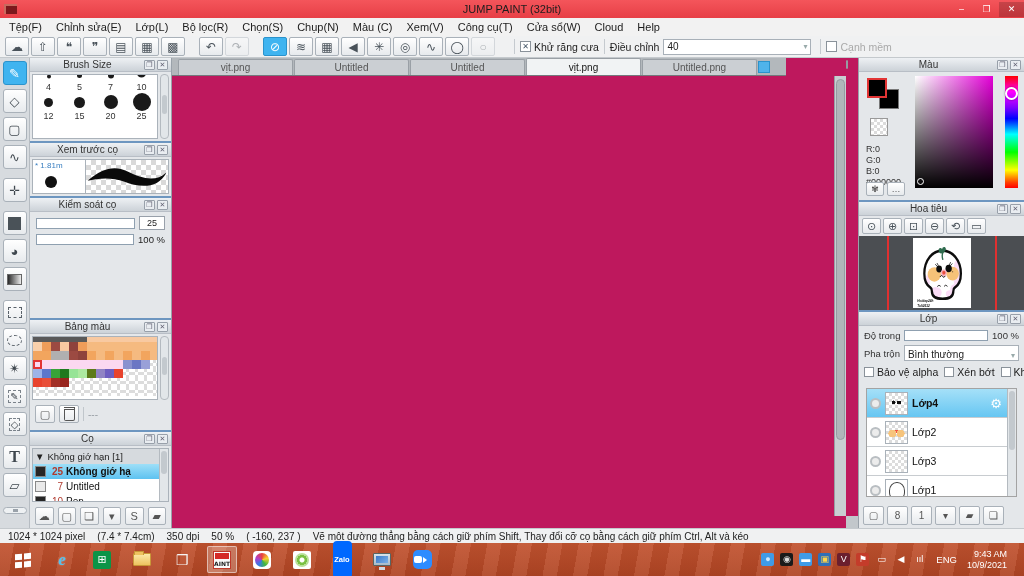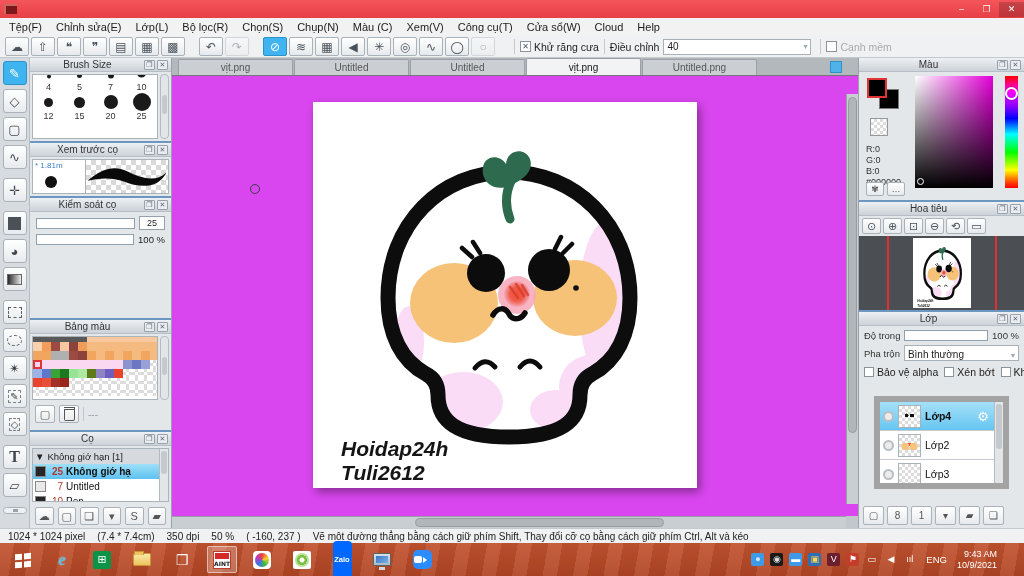--- a/index.html
+++ b/index.html
@@ -103,21 +103,21 @@
 #br-scroll{position:absolute;right:0;top:0;bottom:0;width:9px;background:#e2e6e9;border-left:1px solid #b4bac0}
 #br-scroll::after{content:"";position:absolute;left:1px;right:1px;top:2px;height:45%;background:#c3c9ce;border-radius:3px}
 .brow{height:15px;display:flex;align-items:center;font-size:10px;gap:3px;padding:0 2px;white-space:nowrap;overflow:hidden}
 .brow.grp{background:#d6dade;font-size:9.5px;color:#222}
 .brow.sel{background:linear-gradient(#9edff8,#5ec2f0);font-weight:bold}
 .bsw{width:11px;height:11px;border:1px solid #888;flex:none}
 .bsz{width:14px;color:#b03a2e;text-align:right;flex:none}
 .bnm{flex:1;overflow:hidden;color:#111}
 
 
-#canvas{flex:1;display:flex;flex-direction:column;min-width:0;background:#d946ef;position:relative}
+#canvas{flex:1;display:flex;flex-direction:row;min-width:0;background:#be185d;position:relative}
 #tabs{height:18px;background:#b3b8bc;display:flex;align-items:flex-end;padding-left:6px;border-bottom:1px solid #74787c;flex:none}
 .tab{width:115px;height:16px;background:#cbcfd3;border:1px solid #9aa0a6;border-bottom:none;margin-right:1px;font-size:10px;color:#555;display:flex;align-items:center;justify-content:center;border-radius:2px 2px 0 0;white-space:nowrap;overflow:hidden}
 .tab.on{background:#f1f3f4;color:#151515;height:17px}
 #tabscroll{width:12px;height:12px;background:#4fb3ea;border:1px solid #2a93cc;margin-left:auto;margin-right:16px;margin-bottom:2px}
 #viewport{flex:1;position:relative;overflow:hidden}
 #paper{position:absolute;left:141px;top:26px;width:384px;height:386px;background:#fff;box-shadow:3px 4px 9px rgba(0,0,0,.38)}
 #paper svg{display:block}
 #cursor{position:absolute;left:78px;top:108px;width:10px;height:10px;border:1.5px solid #3c4044;border-radius:50%}
 #vscroll{position:absolute;right:0;top:18px;bottom:12px;width:12px;background:#c9ced2;border-left:1px solid #989ea4}
 #vscroll .thumb{position:absolute;left:1px;right:1px;top:3px;height:82%;background:#b0b6ba;border:1px solid #969ca2;border-radius:5px}
@@ -147,21 +147,21 @@
 .redline{position:absolute;top:0;bottom:0;width:2px;background:#e03030}
 #navthumb{position:absolute;left:54px;top:2px;background:#fff}
 
 #p-layers{flex:1}
 .oprow{display:flex;align-items:center;gap:4px;padding:4px 5px 0;font-size:9.5px;color:#333}
 .oprow .track{height:11px}
 .ddl{flex:1;height:16px;background:#fff;border:1px solid #a8b0b8;display:flex;align-items:flex-end;font-size:10px;padding:0 3px;color:#222}
 .ddl .arr{margin-left:auto;color:#9aa;font-size:8px}
 #lchecks{display:flex;align-items:center;gap:6px;padding:5px 5px 3px;font-size:9.3px;color:#222;white-space:nowrap}
 #lchecks .cbx{width:10px;height:10px}
-#llist{flex:1;margin:15px;background:#fff;border:6px solid #a3a3a3;position:relative;padding-right:9px;overflow:hidden}
+#llist{flex:1;margin:7px;background:#fff;border:1px solid #a3a3a3;position:relative;padding-right:9px;overflow:hidden}
 #llist .scr{position:absolute;right:0;top:0;bottom:0;width:9px;background:#e2e6e9;border-left:1px solid #b4bac0}
 #llist .scr::after{content:"";position:absolute;left:1px;right:1px;top:2px;height:55%;background:#c3c9ce;border-radius:3px}
 .lrow{height:29px;display:flex;align-items:center;gap:4px;padding:0 3px;border-bottom:1px solid #c8ccd0;background:#fff}
 .lrow.on{background:linear-gradient(#a5e0f8,#66c6f2)}
 .lrow.on .lname{font-weight:bold}
 .vis{width:11px;height:11px;border-radius:50%;border:2px solid #b9bec2;background:#ececec;flex:none}
 .lthumb{width:23px;height:23px;border:1px solid #a9b1b9;flex:none;position:relative}
 .lname{font-size:10.5px;color:#111;flex:1}
 .gear{color:#fff;font-size:13px;margin-right:2px}
 .t-eyes{background:radial-gradient(circle 2px at 36% 45%,#111 95%,transparent),radial-gradient(circle 2px at 62% 45%,#111 95%,transparent),conic-gradient(#dcdcdc 25%,#fff 25% 50%,#dcdcdc 50% 75%,#fff 75%);background-size:100% 100%,100% 100%,6px 6px}
@@ -196,21 +196,21 @@
 .zalo .g{width:19px;height:37px;background:#0068ff;border-radius:4px;color:#fff;font-weight:bold;font-size:7.5px}
 .remote-desktop .g{width:18px;height:13px;background:linear-gradient(#d8e2ea,#a8bac8);border:1px solid #566;border-radius:1px;position:relative}
 .remote-desktop .g::before{content:"";position:absolute;inset:2px;background:linear-gradient(135deg,#3a78c8,#7ab0e8)}
 .remote-desktop .g::after{content:"";position:absolute;left:5px;bottom:-5px;width:6px;height:3px;background:#cfd8e0}
 .zoom-app .g{width:19px;height:19px;background:#2d8cff;border-radius:5px}
 .zoom-app .g::before{content:"";width:8px;height:7px;background:#fff;border-radius:2px;margin-right:1px}
 .zoom-app .g::after{content:"";border:3px solid transparent;border-left:4px solid #fff}
 #tray{margin-left:auto;display:flex;align-items:center;gap:6px;z-index:1;color:#fff}
 .tic{min-width:13px;height:13px;font-size:9px;display:flex;align-items:center;justify-content:center;border-radius:2px;line-height:13px}
 #lang{font-size:9.5px;margin:0 4px}
-#clock{font-size:9px;text-align:right;line-height:11px;margin-right:20px}
+#clock{font-size:9px;text-align:right;line-height:11px;margin-right:10px}
 </style>
 </head>
 <body>
 
 <svg width="0" height="0" style="position:absolute" aria-hidden="true">
   <defs>
     <clipPath id="headclip">
         <path d="M195,70 C262,70 317,122 317,196 C317,233 303,259 279,272 C271,276 267,283 267,293 C267,319 249,335 196,335 C143,335 125,319 125,293 C125,283 121,276 113,272 C89,259 75,233 75,196 C75,122 128,70 195,70 Z"></path>
       </clipPath>
     <radialGradient id="noseg">
@@ -246,20 +246,21 @@
       <text x="28" y="354" font-size="21" font-style="italic" font-weight="bold" font-family="DejaVu Serif,serif" fill="#151515" data-name="canvas-signature-line1">Hoidap24h</text>
       <text x="28" y="378" font-size="21" font-style="italic" font-weight="bold" font-family="DejaVu Serif,serif" fill="#151515" data-name="canvas-signature-line2">Tuli2612</text>
     </g>
   </defs>
 </svg>
 
 <div id="app" data-name="jump-paint-window">
 
   <div id="titlebar" data-name="title-bar">
     <span id="appicon" data-name="app-icon"></span>
+    <span id="wintitle" data-name="window-title">JUMP PAINT (32bit)</span>
     <span id="winbtns">
       <span class="wbtn" data-name="minimize-button">–</span>
       <span class="wbtn" data-name="restore-button">❐</span>
       <span class="wbtn close" data-name="close-button">✕</span>
     </span>
   </div>
 
   <div id="menubar" data-name="menu-bar">
       <span class="mitem" data-name="menu-item">Tệp(F)</span>
       <span class="mitem" data-name="menu-item">Chỉnh sửa(E)</span>

